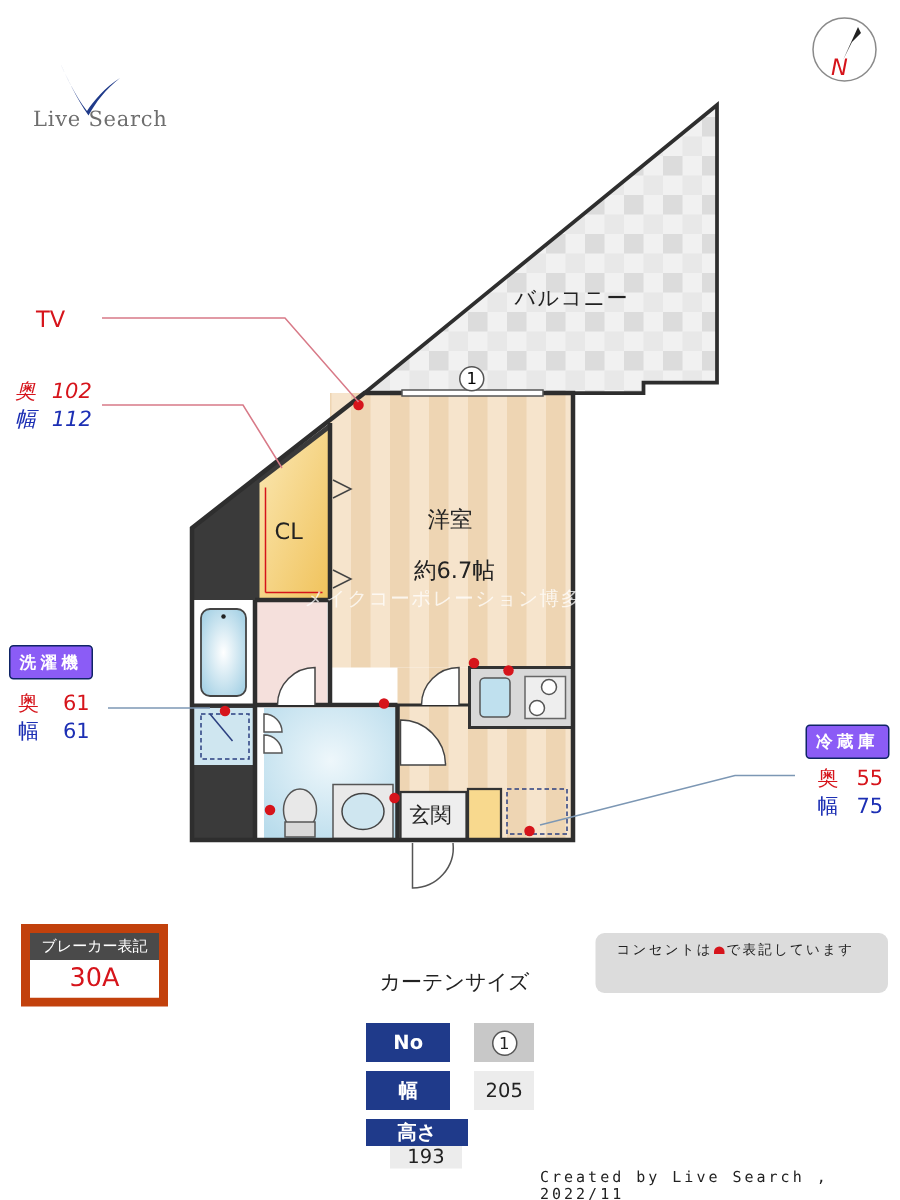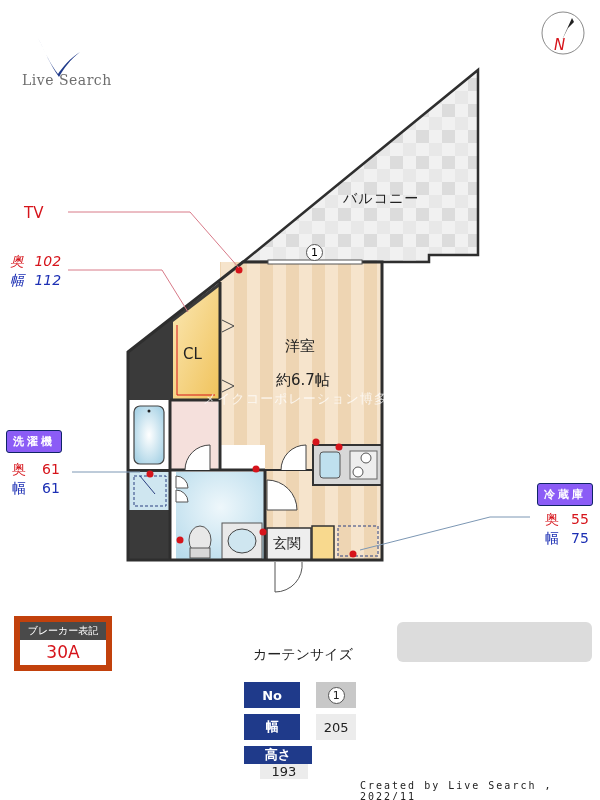--- a/index.html
+++ b/index.html
@@ -209,20 +209,21 @@
   <div class="dim-row lbl-red"><span class="k">奥</span><span>55</span></div>
   <div class="dim-row lbl-blue"><span class="k">幅</span><span>75</span></div>
 </div>
 
 <div id="breaker" class="abs">
   <div id="breaker-head">ブレーカー表記</div>
   <div id="breaker-val">30A</div>
 </div>
 
 <div id="note" class="abs">
+  <div><span>コンセントは</span><span class="dot"></span><span>で表記しています</span></div>
 </div>
 
 <div id="curtain-title" class="abs">カーテンサイズ</div>
 <div class="abs ct-row" style="top:682px;">
   <div class="ct-key">No</div>
   <div class="ct-val grey">
       <span class="circ">1</span>
     </div>
 </div>
 <div class="abs ct-row" style="top:714px;">

